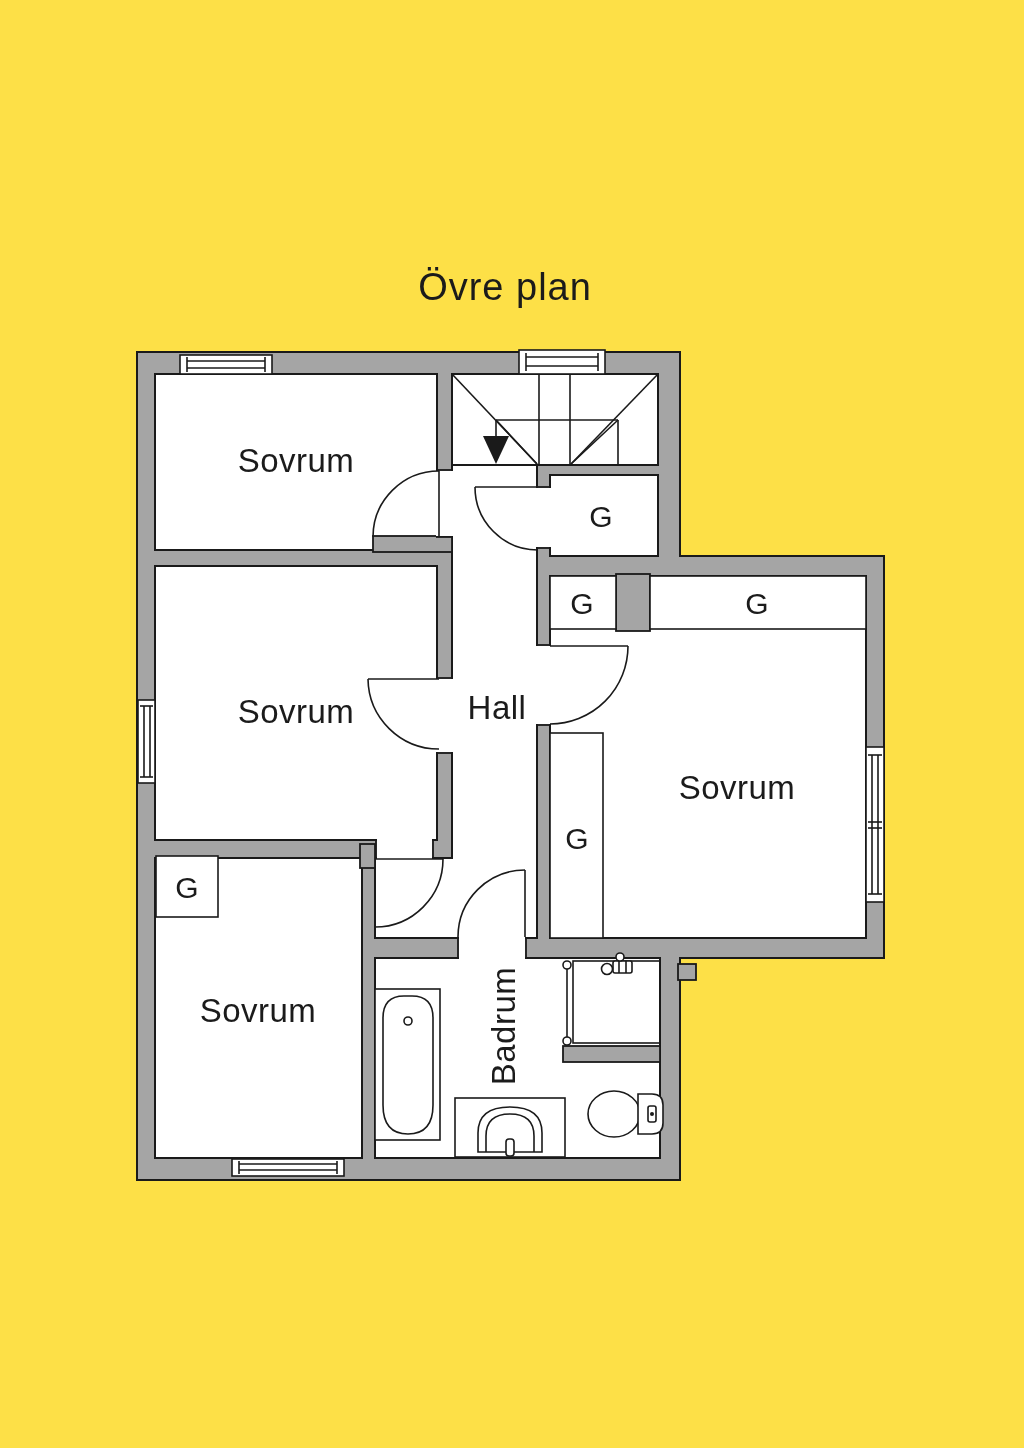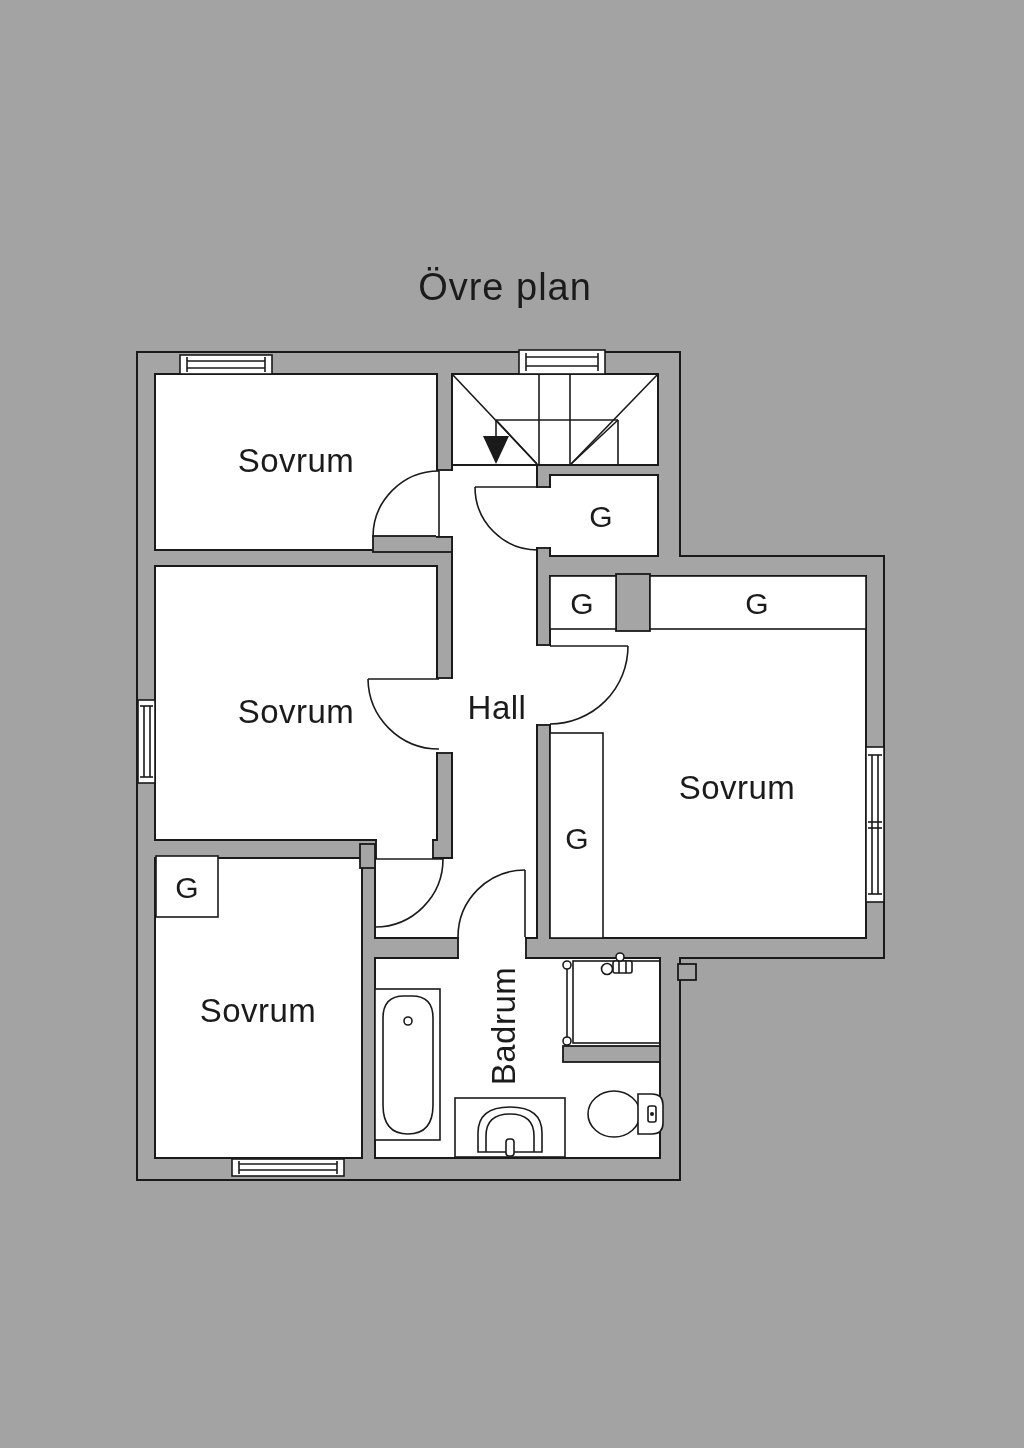--- a/index.html
+++ b/index.html
@@ -1,16 +1,16 @@
 <!DOCTYPE html>
 <html><head>
 <meta charset="utf-8">
 <style>
   html,body{margin:0;padding:0;background:#ffffff;}
-  .page{position:relative;width:1024px;height:1448px;background:#a3a3a3;overflow:hidden;
+  .page{position:relative;width:1024px;height:1448px;background:#fde047;overflow:hidden;
         font-family:"Liberation Sans", sans-serif;}
   svg{position:absolute;left:0;top:0;}
   .wall{fill:#a5a5a5;stroke:#1a1a1a;stroke-width:2;}
   .wallnl{fill:#a5a5a5;stroke:#1a1a1a;stroke-width:1.8;}
   .room{fill:#ffffff;stroke:#1a1a1a;stroke-width:2;}
   .open{fill:#ffffff;stroke:none;}
   .thin{fill:none;stroke:#1a1a1a;stroke-width:1.6;}
   .thinw{fill:#ffffff;stroke:#1a1a1a;stroke-width:1.6;}
   .jamb{stroke:#1a1a1a;stroke-width:1.8;}
   .door{fill:none;stroke:#1a1a1a;stroke-width:1.6;}

